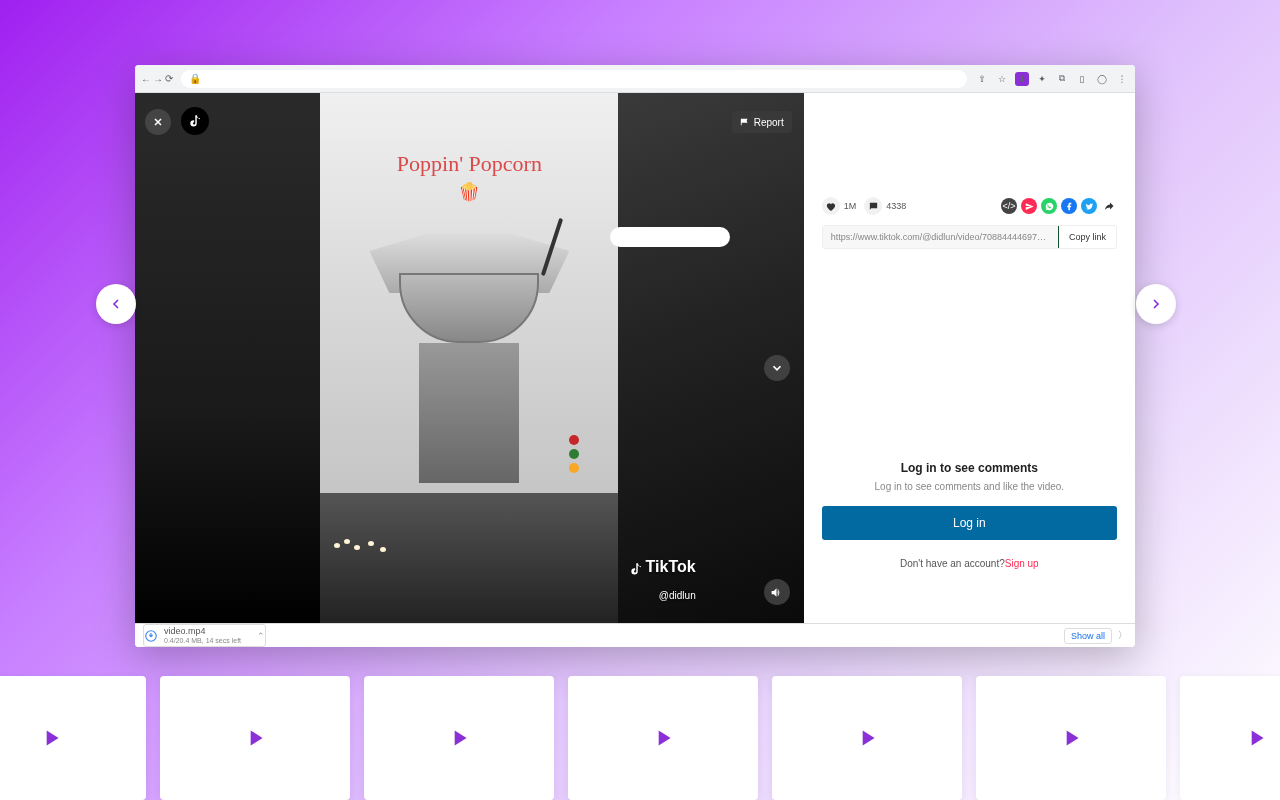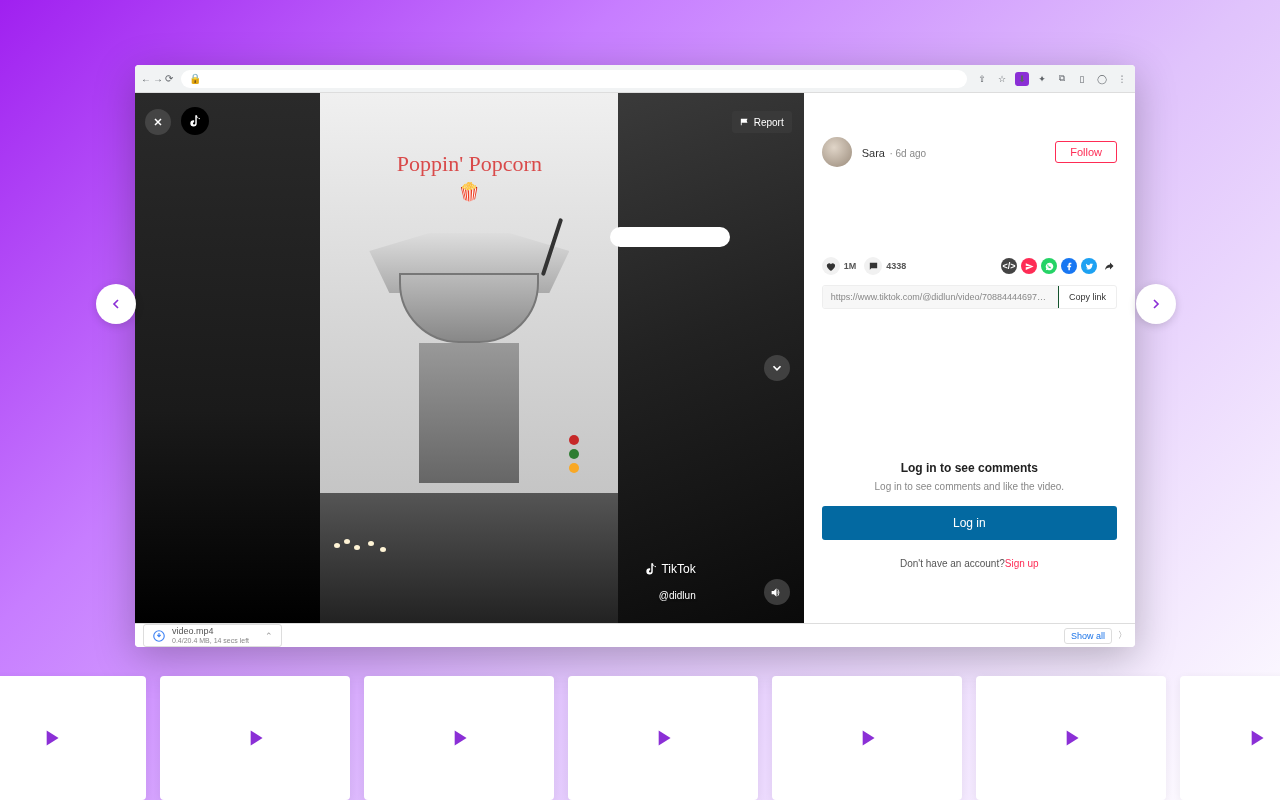--- a/index.html
+++ b/index.html
@@ -119,21 +119,21 @@
     align-items:center; justify-content:center; color:#fff;
   }
   .pill {
     position:absolute; top:134px; right:74px; width:120px; height:20px;
     background:#fff; border-radius:12px;
   }
   .tiktok-watermark {
     position:absolute; bottom: 22px; right: 108px; color:#fff; text-align:right;
     text-shadow: 0 1px 2px rgba(0,0,0,0.6);
   }
-  .tiktok-watermark .brand { font-size: 12px; font-weight: 400; display:flex; align-items:flex-start; gap:3px; justify-content:flex-end;}
+  .tiktok-watermark .brand { font-size: 16px; font-weight: 700; display:flex; align-items:flex-end; gap:3px; justify-content:flex-end;}
   .tiktok-watermark .handle { font-size: 10px; margin-top:14px;}
 
   .side-panel {
     flex: 1; background: #fff; padding: 14px 18px; position: relative;
     display:flex; flex-direction:column;
   }
   .ext-popup {
     position:absolute; top:-1px; left:-5px; width:210px; height:28px;
     background:#f3e5ff; border:1px solid #e0c8f5; border-radius:4px;
     display:flex; align-items:center; padding:0 10px; font-size:11px; color:#555;
@@ -149,21 +149,21 @@
   .avatar { width:30px; height:30px; border-radius:50%; background: #ccc;
     background: radial-gradient(circle at 40% 35%, #e0d5c8, #998a7a);}
   .user-name { font-size: 11px; color:#333; font-weight:500;}
   .user-meta { font-size: 10px; color:#888;}
   .follow-btn {
     margin-left:auto; border:1px solid #fe2c55; color:#fe2c55; font-size:11px;
     padding: 4px 14px; border-radius:3px; background:#fff;
   }
 
   .stats-row {
-    display:flex; align-items:center; margin-top:90px; gap:8px;font-weight:bold;
+    display:flex; align-items:center; margin-top:90px; gap:8px;
   }
   .stat { display:flex; align-items:center; gap:4px; font-size:9px; color:#555;}
   .stat .ico {
     width:18px; height:18px; border-radius:50%; background:#f1f1f1;
     display:flex; align-items:center; justify-content:center; font-size:9px;
   }
   .share-icons { margin-left:auto; display:flex; gap:4px; align-items:center;}
   .share-icons .sh { width:16px; height:16px; border-radius:50%; display:flex;
     align-items:center; justify-content:center; font-size:9px; color:#fff;}
   .sh.embed{background:#444;} .sh.friend{background:#fe2c55;}
@@ -186,21 +186,21 @@
     padding:10px; border-radius:3px; font-size:12px; font-weight:500;
   }
   .signup-row { font-size:10px; color:#555; margin-top:18px;}
   .signup-row a { color:#fe2c55; text-decoration:none;}
 
   .download-bar {
     height:24px; border-top:1px solid #ddd; background:#fff;
     display:flex; align-items:center; padding:0 8px; font-size:9px; color:#555;
   }
   .dl-item { display:flex; align-items:center; gap:6px; border:1px solid #ddd;
-    border-radius:3px; padding:2px 8px; background:#fff;}
+    border-radius:3px; padding:2px 0; background:#fff;}
   .dl-item .ficon { color:#4285f4; }
   .dl-info { display:flex; flex-direction:column; line-height:1.1;}
   .dl-info .sub { font-size:7px; color:#888;}
   .dl-chev { margin-left:10px; color:#999;}
   .show-all { margin-left:auto; color:#1a73e8; padding:2px 6px; border:1px solid #ddd; border-radius:3px;}
   .close-bar { margin-left:6px; color:#888;}
 
   .thumbs {
     position:absolute; left:-44px; bottom:0; display:flex; gap:14px;
   }
@@ -313,28 +313,20 @@
               <path d="M19 7.5a5 5 0 01-4-2V16a5.5 5.5 0 11-5.5-5.5c.35 0 .69.04 1 .1V14a2 2 0 102 2V2h3a5 5 0 005 5v2.5z"></path>
             </svg>
           <span>TikTok</span>
         </div>
         <div class="handle">@didlun</div>
       </div>
     </div>
 
     <div class="side-panel">
 
-      <div class="user-row">
-        <div class="avatar"></div>
-        <div>
-          <span class="user-name">Sara</span>
-          <span class="user-meta"> · <span>6d ago</span></span>
-        </div>
-        <button class="follow-btn">Follow</button>
-      </div>
 
       <div class="stats-row">
         <div class="stat">
           <span class="ico">
             <svg width="11" height="11" viewBox="0 0 24 24" fill="#333">
                 <path d="M12 21s-8-5-8-11a5 5 0 019-3 5 5 0 019 3c0 6-8 11-8 11z"></path>
               </svg>
           </span>
           <span>1M</span>
         </div>

